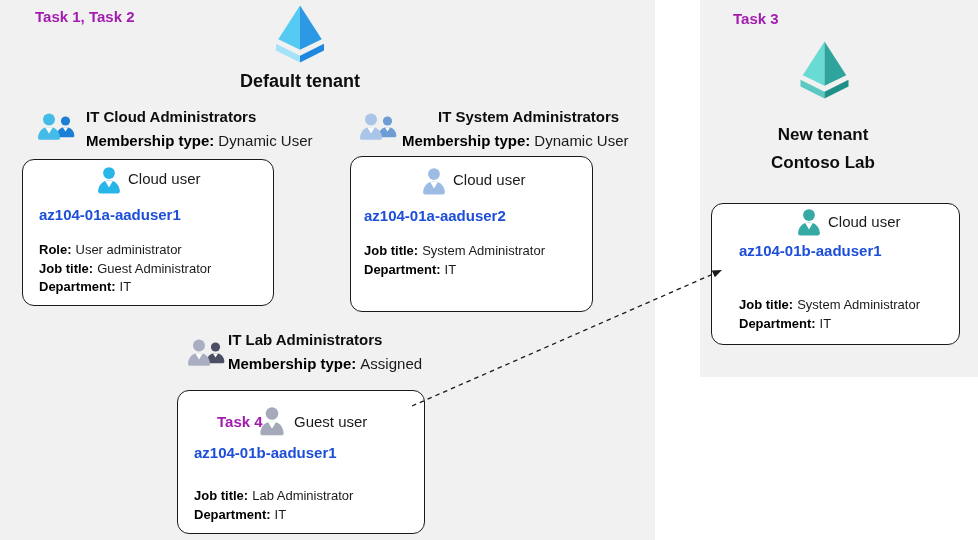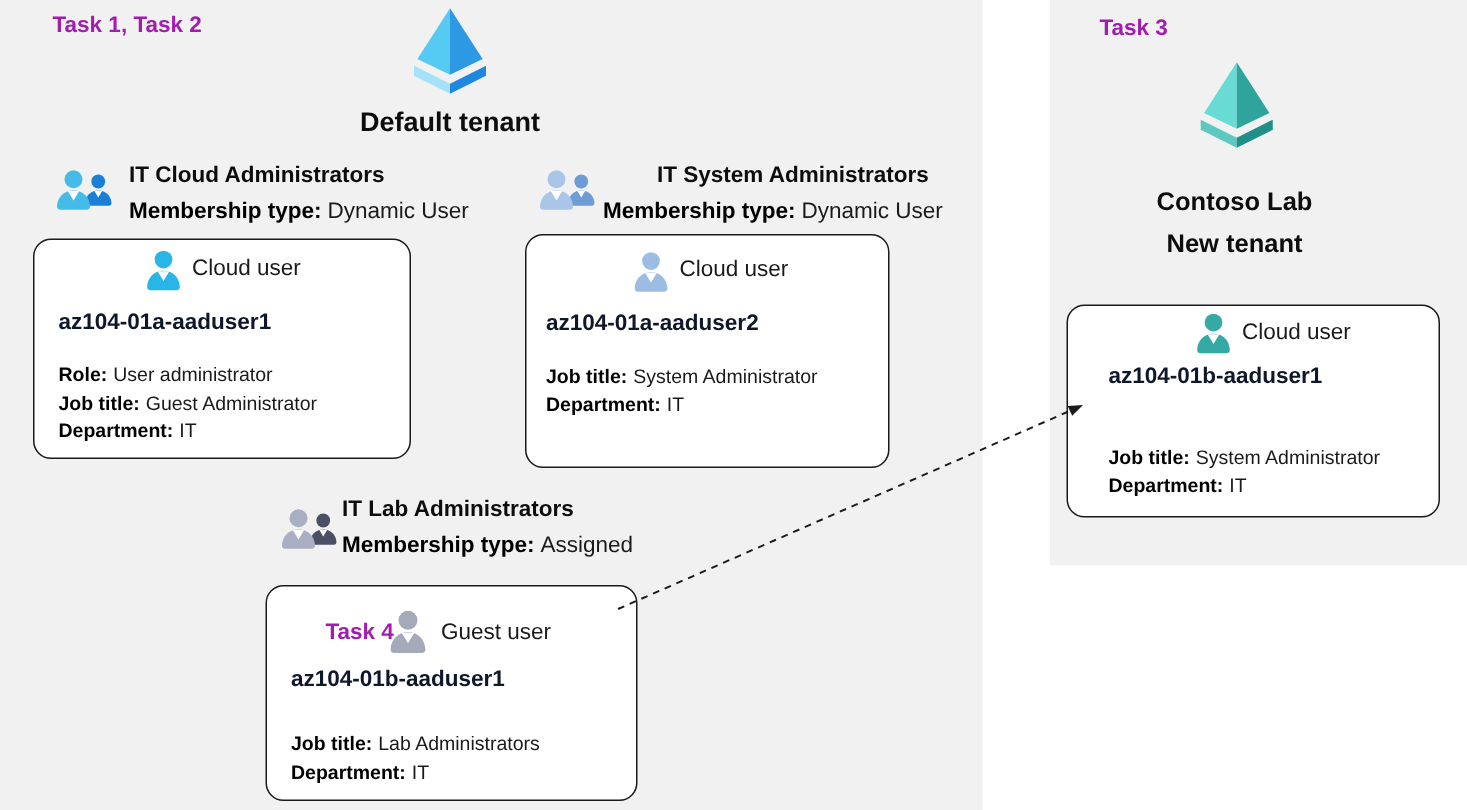--- a/index.html
+++ b/index.html
@@ -14,21 +14,21 @@
   .tenant-title{font-weight:bold;font-size:18px;color:#0d0d0d;text-align:center;}
   .tenant-title-sm{font-weight:bold;font-size:17px;color:#0d0d0d;text-align:center;line-height:28px;}
   .group-title{font-weight:bold;font-size:15px;color:#0d0d0d;white-space:nowrap;}
   .group-membership{font-size:15px;white-space:nowrap;}
   .b{font-weight:bold;color:#000000;margin-right:4px;}
   .card{
     position:absolute;background:#fff;border:1.6px solid #1a1a1a;
     border-radius:12px;box-sizing:border-box;
   }
   .card-type{font-size:15px;color:#1a1a1a;white-space:nowrap;}
-  .user-name{font-weight:bold;font-size:15px;color:#0f172a;white-space:nowrap;}
+  .user-name{font-weight:bold;font-size:15px;color:#1d4ed8;white-space:nowrap;}
   .fields{font-size:13px;line-height:18.5px;white-space:nowrap;}
   svg{display:block;}
 </style>
 </head>
 <body>
 
 <div id="canvas">
 
   <div class="panel" style="left:0;top:0;width:655px;height:540px;"></div>
   <div class="panel" style="left:700px;top:0;width:278px;height:377px;"></div>
@@ -129,36 +129,36 @@
     <div class="abs" style="left:78px;top:14px;">
       <svg width="32" height="34" viewBox="0 0 32 34">
         <circle cx="16" cy="8.5" r="6.3" fill="#A5AABB"></circle>
         <path d="M16 16.5c-7.2 0-11.2 5.2-11.6 11.2-.1 1.8.8 2.6 2.4 2.6h18.4c1.6 0 2.5-.8 2.4-2.6-.4-6-4.4-11.2-11.6-11.2z" fill="#A5AABB"></path>
         <polygon points="11.8,16.8 20.2,16.8 16,23.8" fill="#fff"></polygon>
       </svg>
     </div>
     <div class="abs card-type" style="left:116px;top:22px;">Guest user</div>
     <div class="abs user-name" style="left:16px;top:53px;">az104-01b-aaduser1</div>
     <div class="abs fields" style="left:16px;top:96px;">
-      <div><span class="b">Job title:</span><span>Lab Administrators</span></div>
+      <div><span class="b">Job title:</span><span>Lab Administrator</span></div>
       <div><span class="b">Department:</span><span>IT</span></div>
     </div>
   </div>
 
   <div class="abs" style="left:791px;top:40px;">
     <svg width="67" height="60" viewBox="0 0 76 80">
       <polygon points="38,2 9,47 38,61" fill="#68DBD4"></polygon>
       <polygon points="38,2 67,47 38,61" fill="#2EA49D"></polygon>
       <polygon points="6,53 38,69 38,78 6,62" fill="#5BC8C2"></polygon>
       <polygon points="70,53 38,69 38,78 70,62" fill="#1F8F88"></polygon>
     </svg>
   </div>
   <div class="abs tenant-title-sm" style="left:723px;top:121px;width:200px;">
+    <div>New tenant</div>
     <div>Contoso Lab</div>
-    <div>New tenant</div>
   </div>
 
   <div class="card" style="left:711px;top:203px;width:249px;height:142px;">
     <div class="abs" style="left:82px;top:3px;">
       <svg width="30" height="32" viewBox="0 0 32 34">
         <circle cx="16" cy="8.5" r="6.3" fill="#35A9A3"></circle>
         <path d="M16 16.5c-7.2 0-11.2 5.2-11.6 11.2-.1 1.8.8 2.6 2.4 2.6h18.4c1.6 0 2.5-.8 2.4-2.6-.4-6-4.4-11.2-11.6-11.2z" fill="#35A9A3"></path>
         <polygon points="11.8,16.8 20.2,16.8 16,23.8" fill="#fff"></polygon>
       </svg>
     </div>

